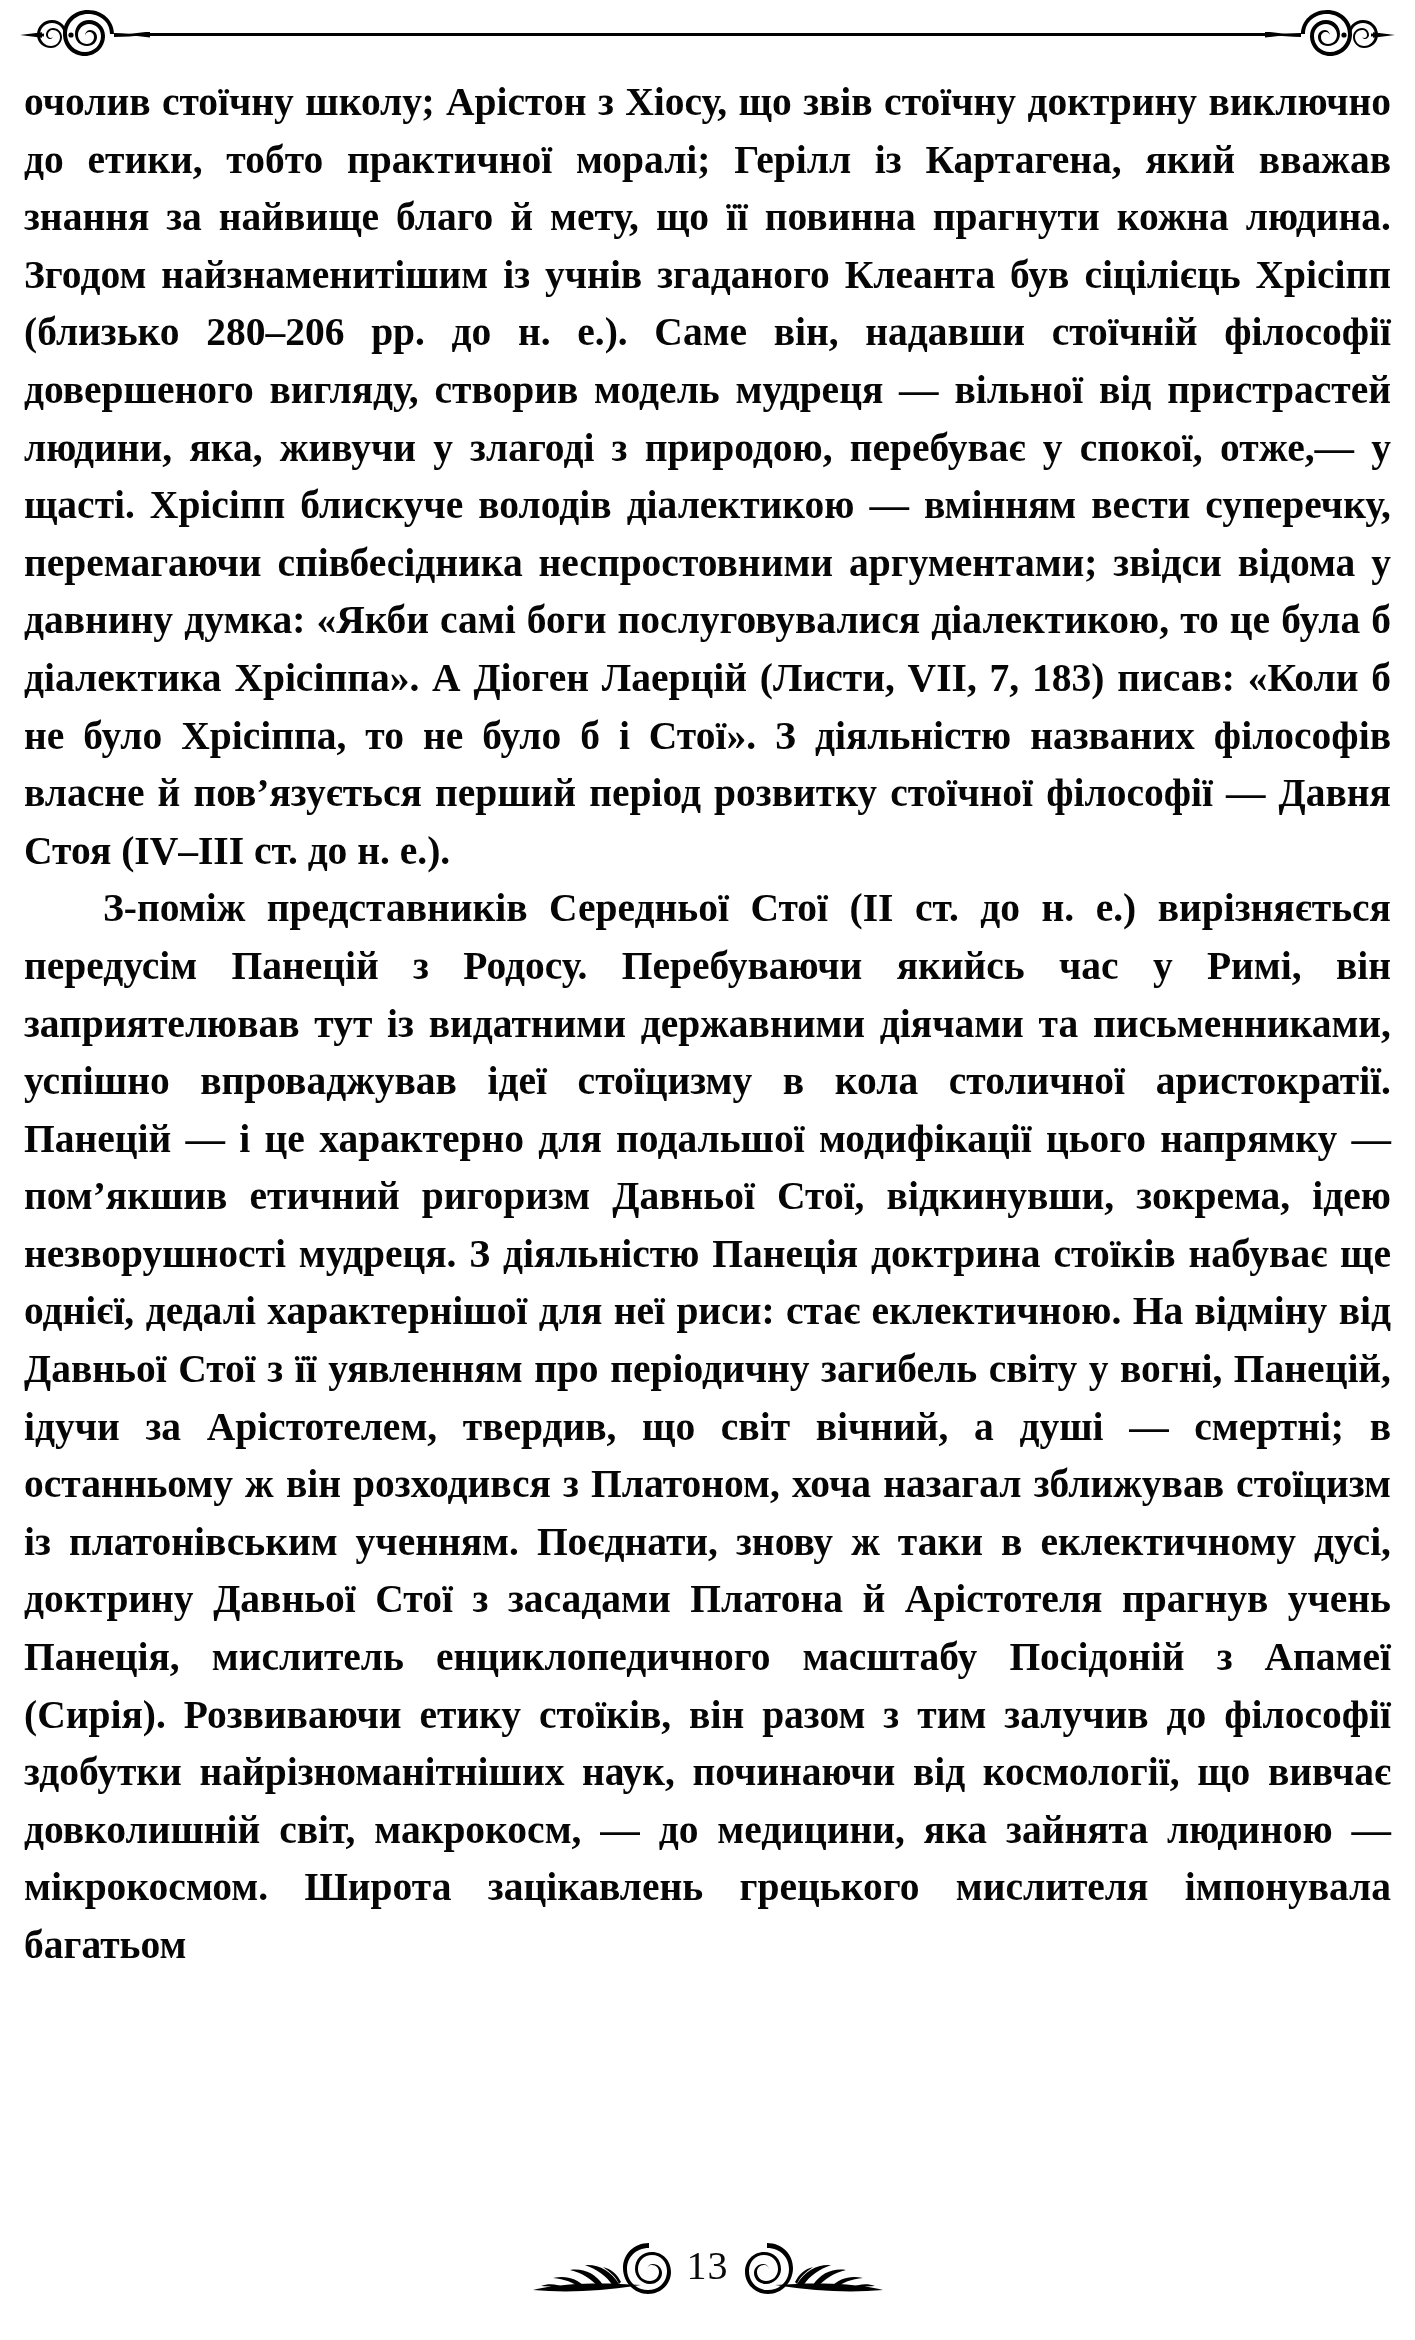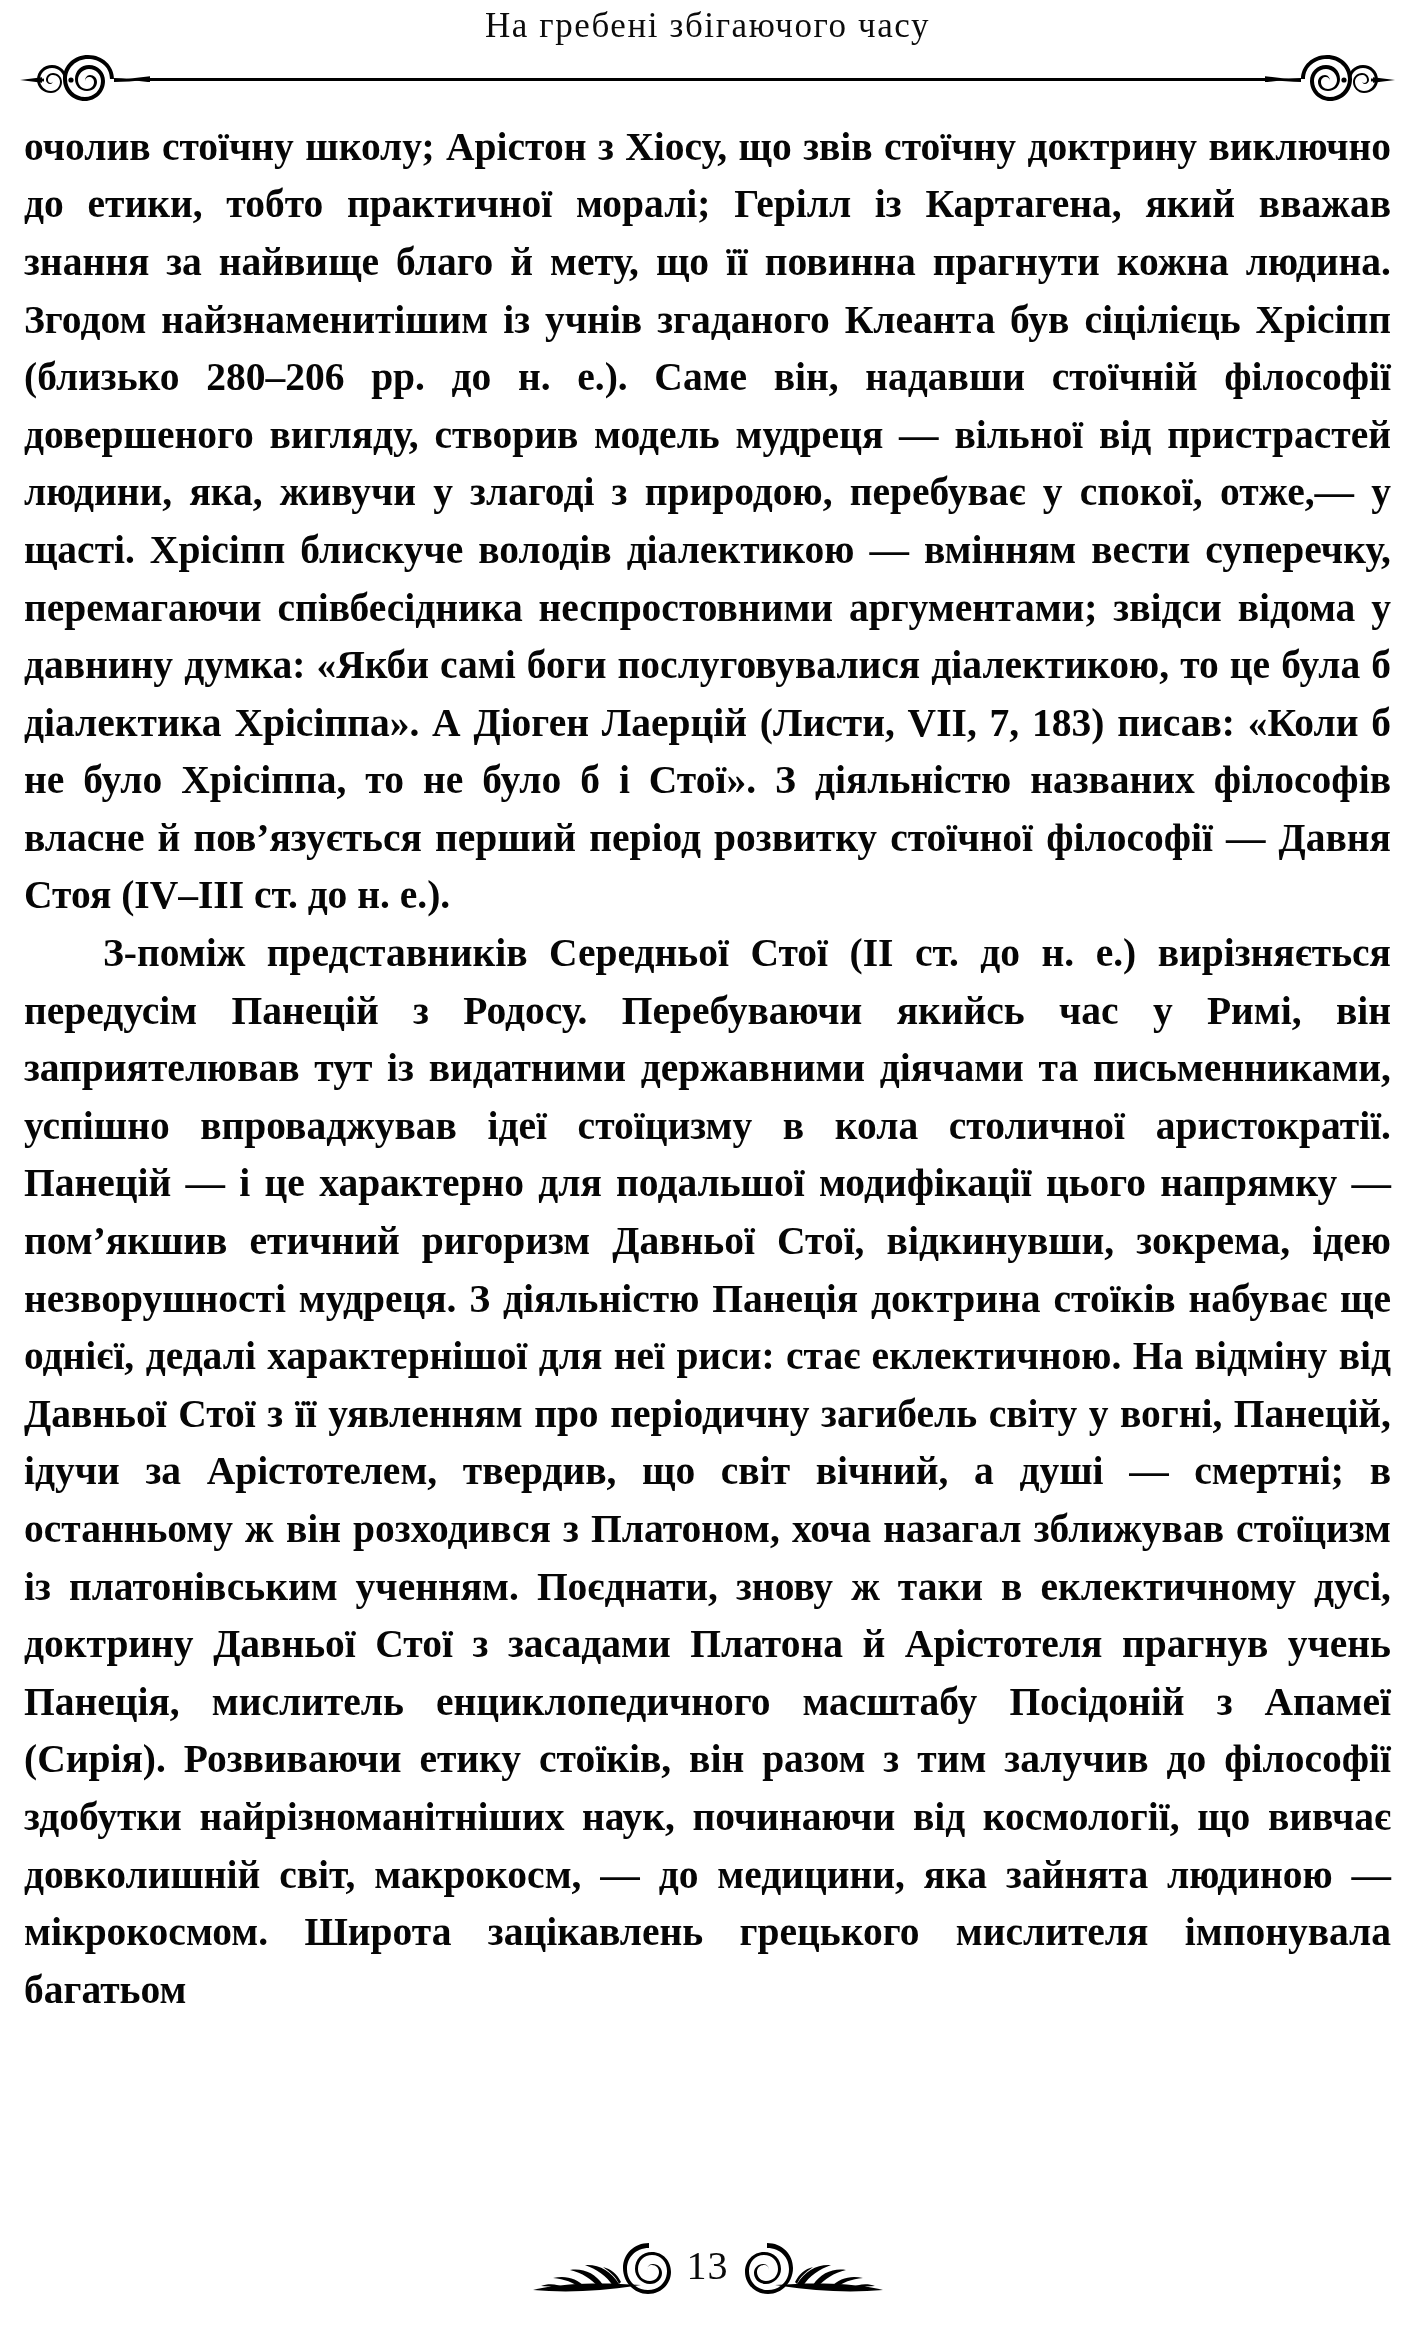--- a/index.html
+++ b/index.html
@@ -126,23 +126,20 @@
     color: #0a0a0a;
     min-width: 46px;
     text-align: center;
   }
 </style>
 </head>
 <body>
 
 <div class="page">
 
-  <div class="running-head">
-    <div class="running-head-title">На гребені збігаючого часу</div>
-  </div>
 
   <div class="header-rule">
 
     <div class="orn-left">
       <svg viewBox="0 0 130 48" width="130" height="48" aria-hidden="true">
         <g fill="#000" stroke="none">
 
           <path d="M92 24 C92 11,81 4,70 4 C58 4,49 13,49 24 C49 34,57 42,67 42 C76 42,83 35,83 26 C83 19,78 14,71 14 C65 14,60 19,60 25 C60 30,64 34,69 34 C73 34,76 31,76 27 C76 24,74 22,71 22 C69 22,67 24,67 26
                    C67 23,69 20,72 20 C76 20,79 23,79 27 C79 32,75 36,69 36 C62 36,57 31,57 24 C57 16,63 10,71 10 C80 10,87 17,87 26 C87 37,78 46,67 46 C54 46,45 36,45 24 C45 10,56 0,70 0 C85 0,96 11,96 24 Z"></path>
 

